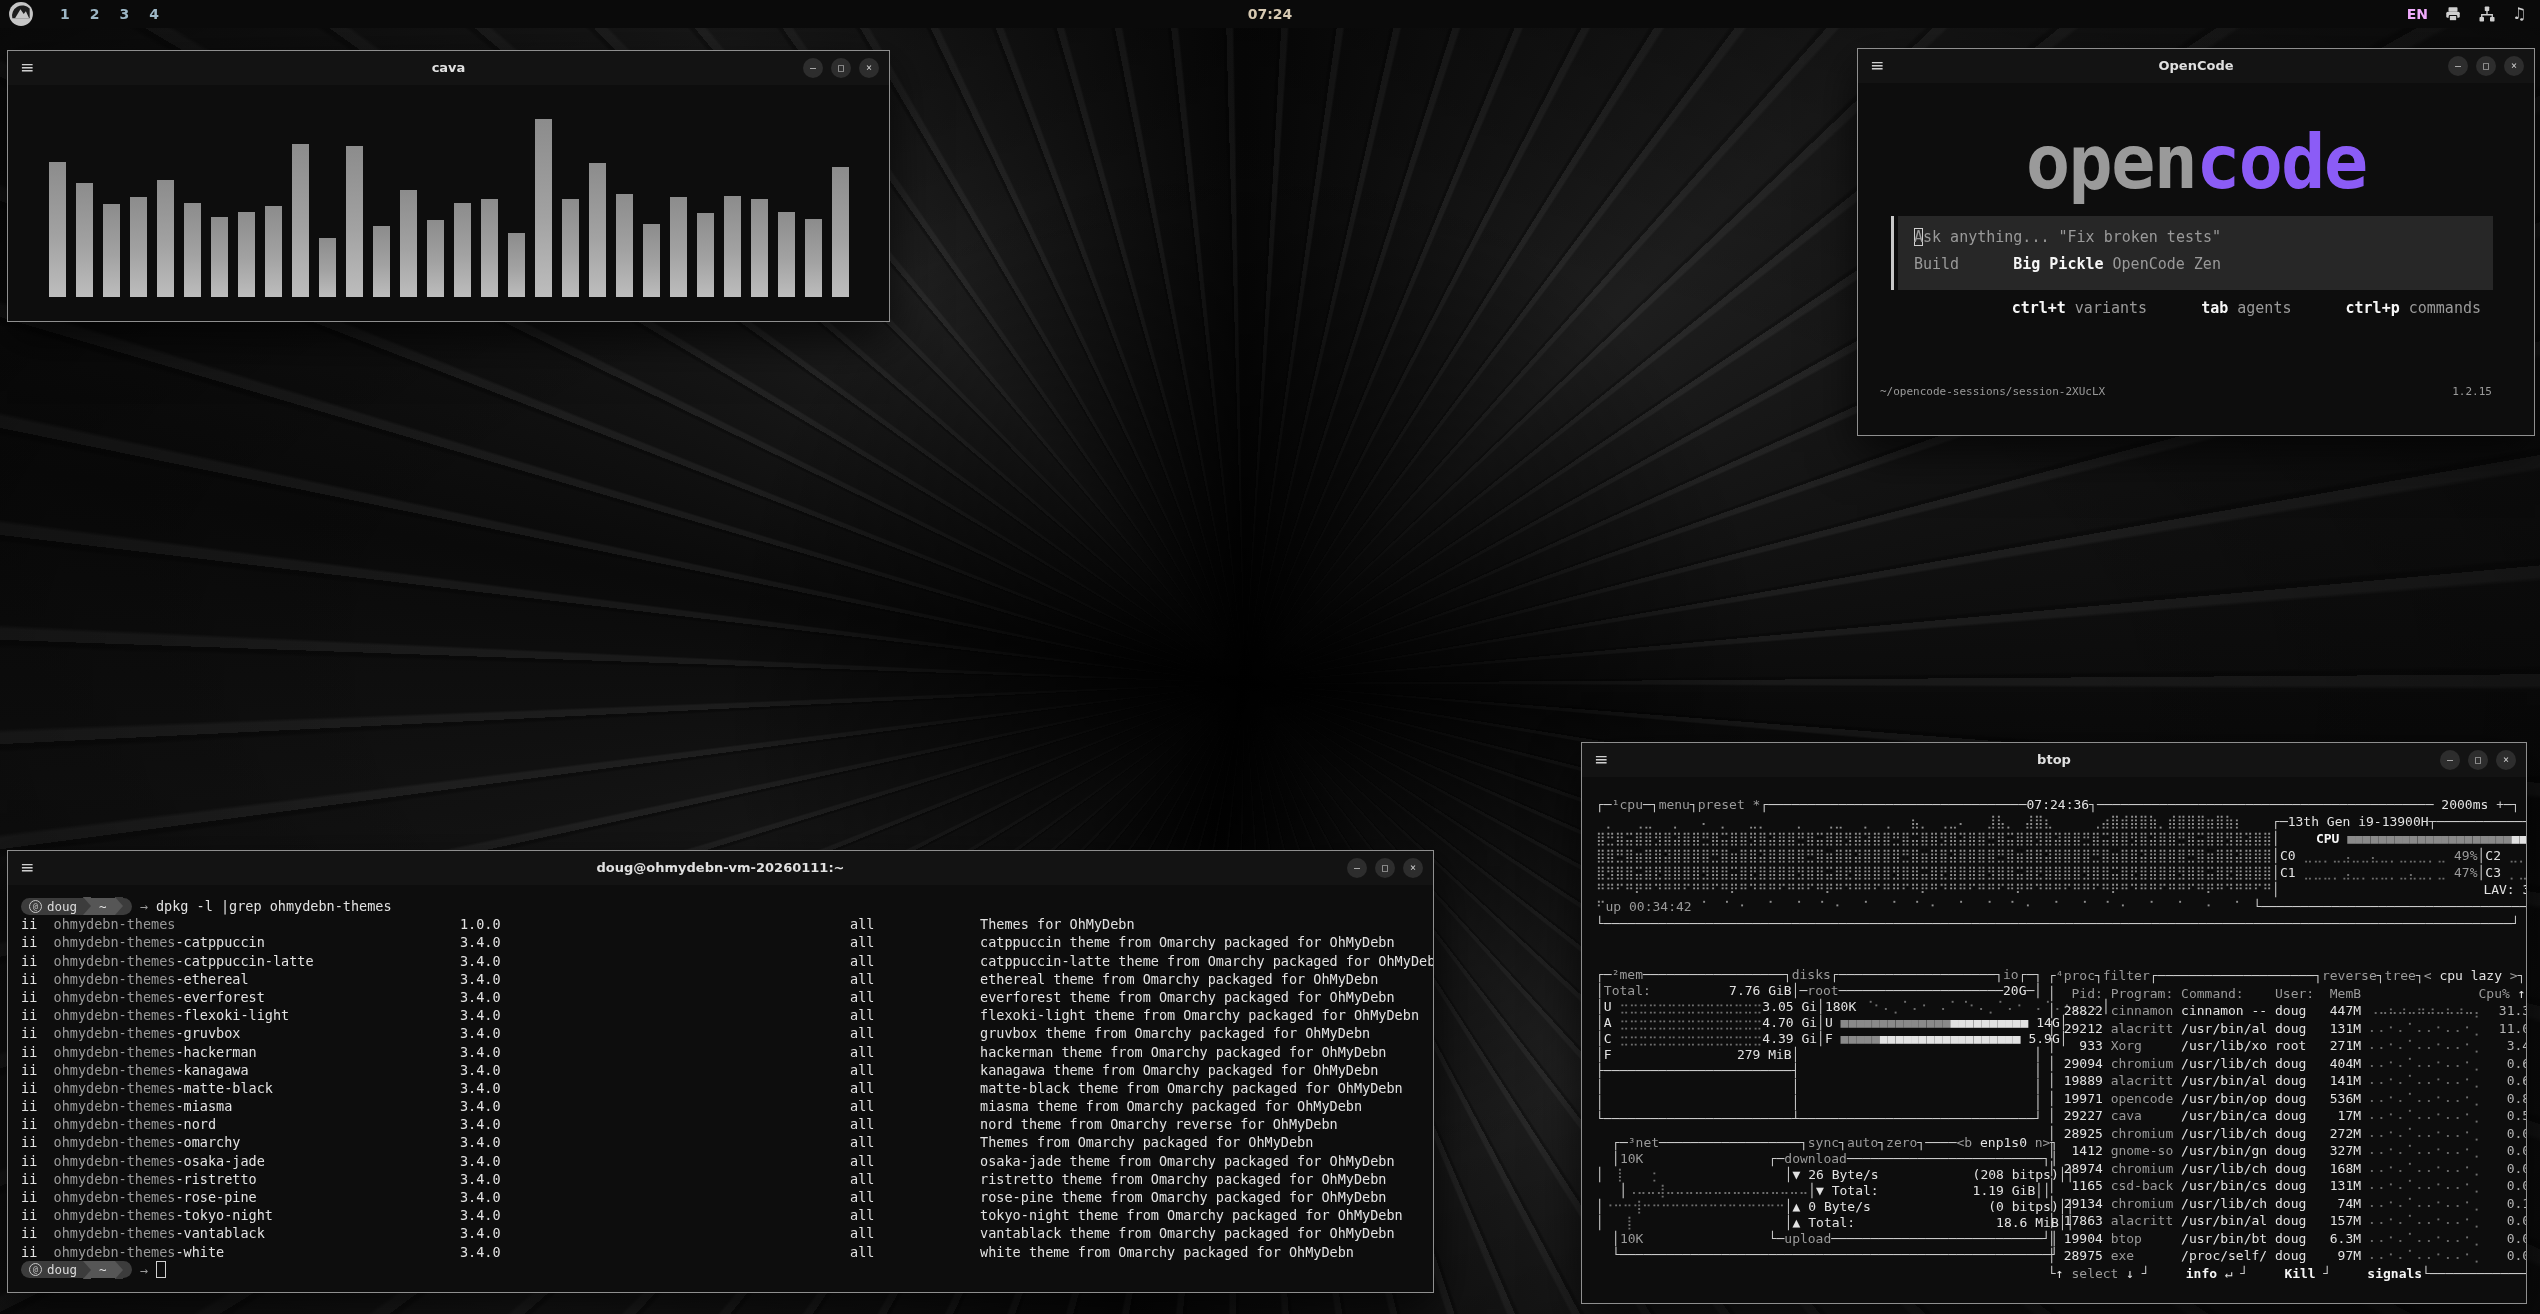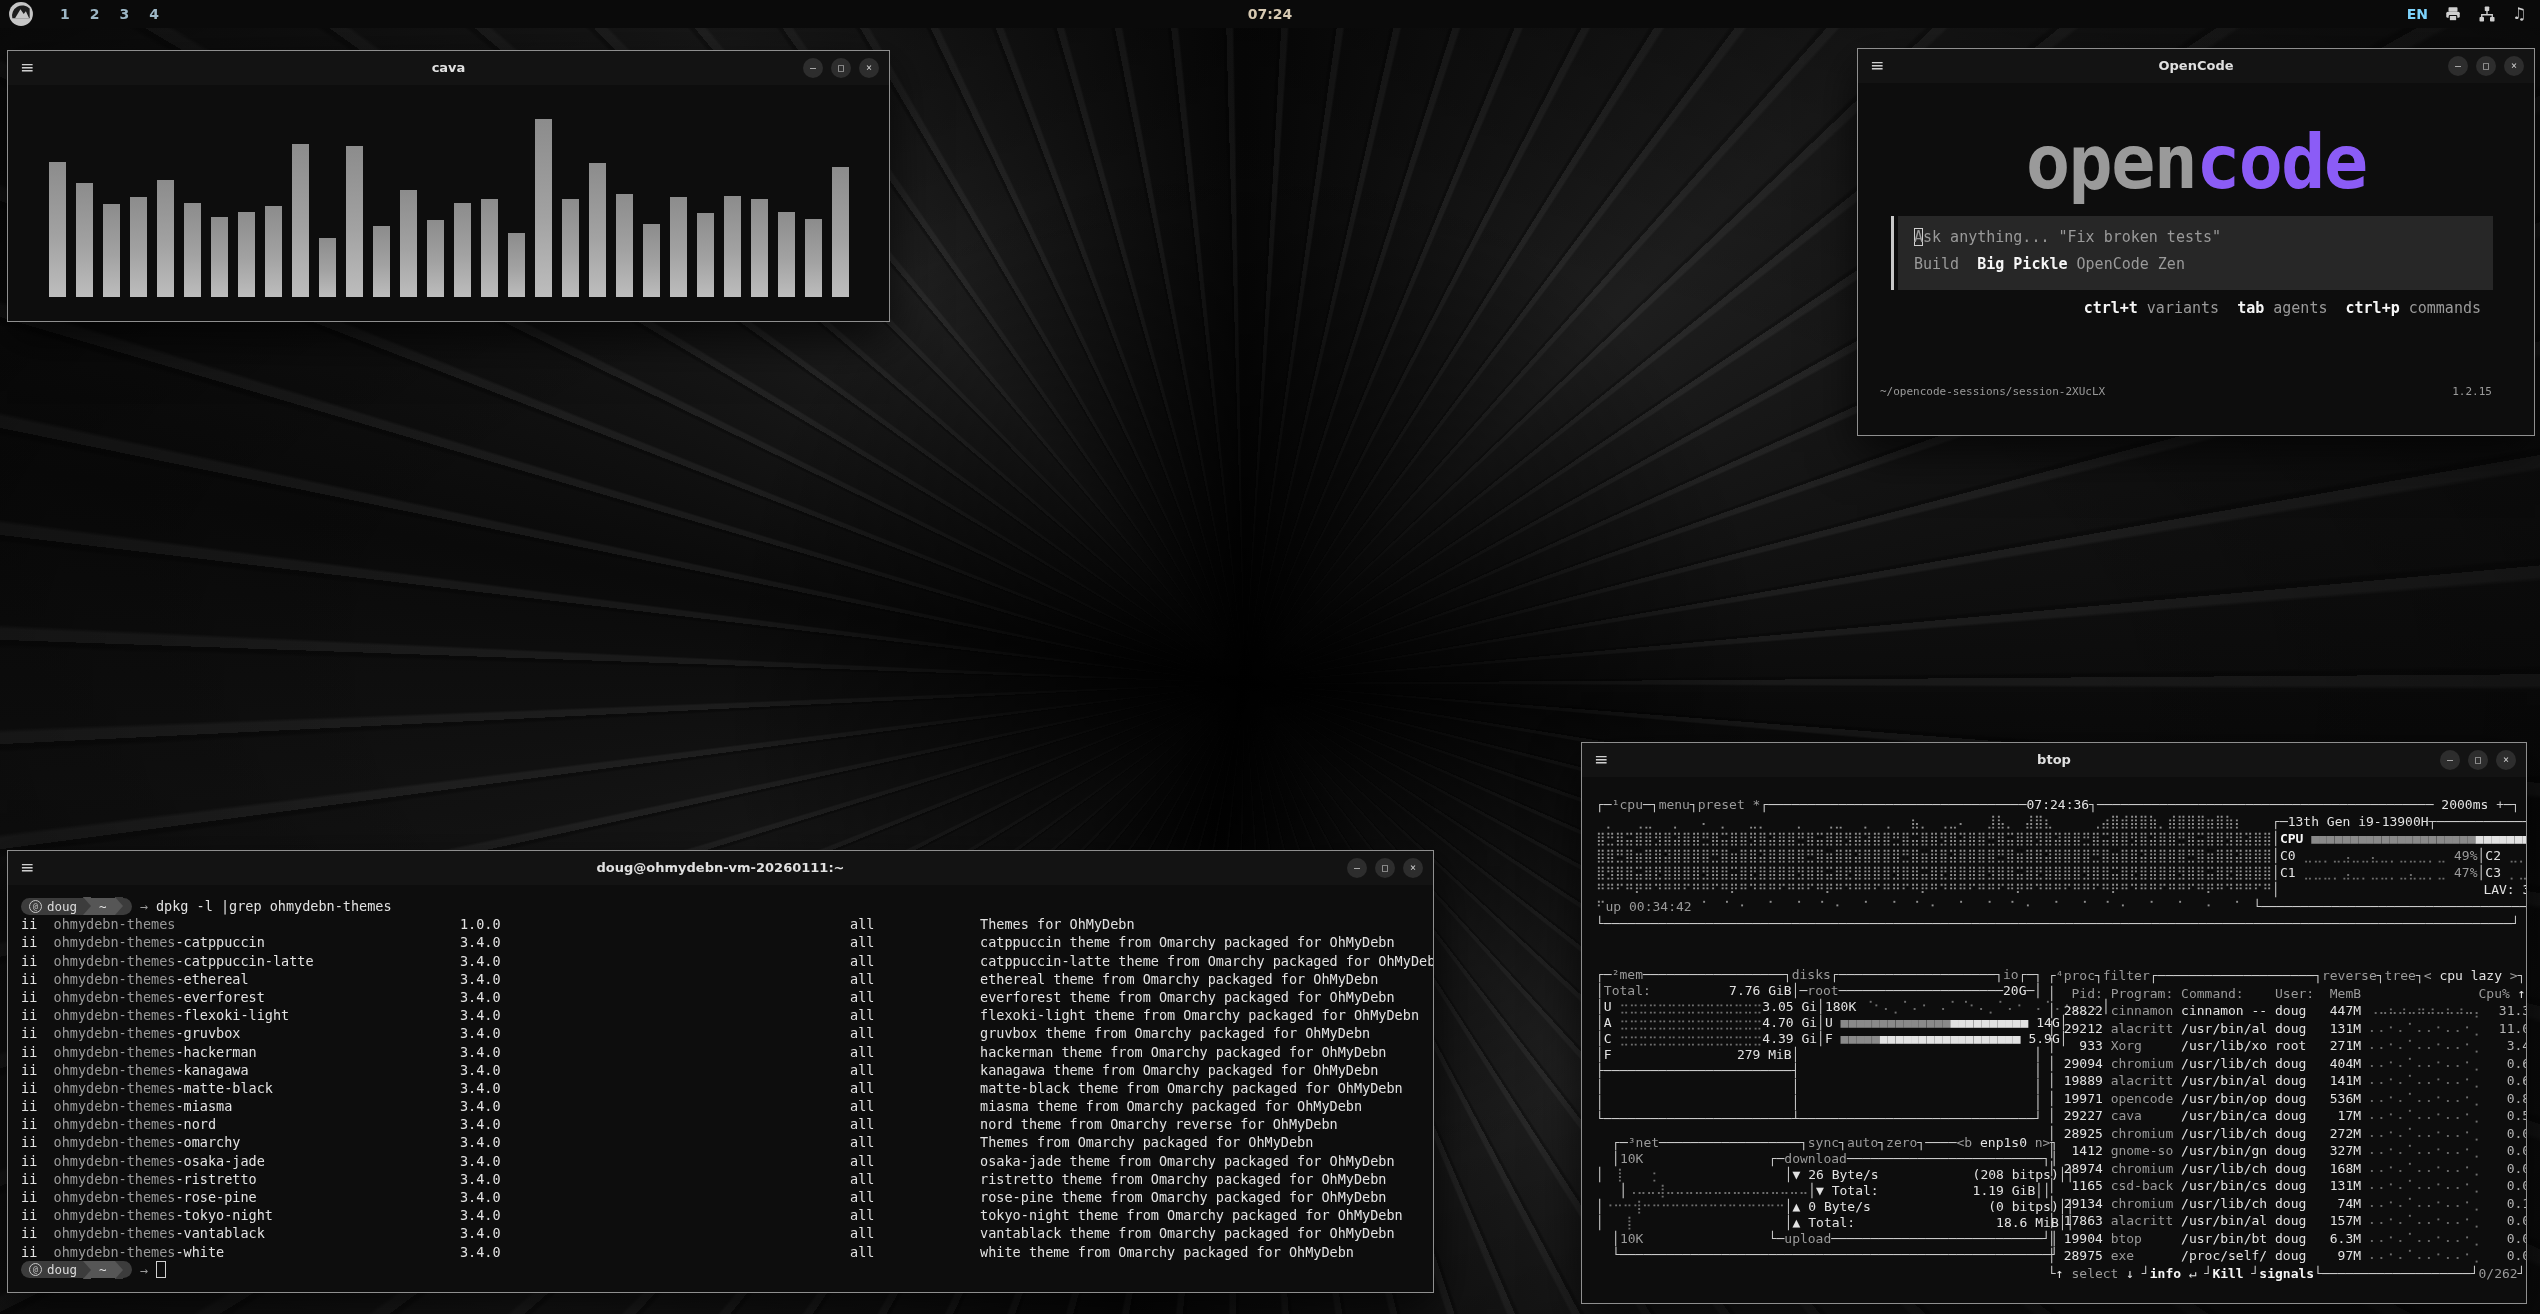--- a/index.html
+++ b/index.html
@@ -13,21 +13,21 @@
       conic-gradient(from 0deg at 49% 52%, #070707 0deg, #1e1e1e 45deg, #0a0a0a 95deg, #212121 140deg, #080808 190deg, #1f1f1f 230deg, #0a0a0a 280deg, #202020 320deg, #070707 360deg);}
   
   .topbar{position:absolute;left:0;top:0;width:2540px;height:28px;background:#0a0a0a;
     display:flex;align-items:center;z-index:50;}
   .tb-left{display:flex;align-items:center;gap:14px;padding-left:8px;}
   .tb-logo{width:26px;height:26px;}
   .ws{display:flex;gap:20px;margin-left:12px;}
   .ws span{color:#9db7c6;font-size:14px;font-weight:bold;cursor:default;}
   .tb-clock{position:absolute;left:0;right:0;text-align:center;color:#d6c9b2;font-size:14px;font-weight:bold;}
   .tb-right{position:absolute;right:10px;top:0;height:28px;display:flex;align-items:center;gap:16px;}
-  .tb-lang{color:#7dd3fc;font-size:14px;font-weight:bold;}
+  .tb-lang{color:#f0abfc;font-size:14px;font-weight:bold;}
   .tb-ico{width:18px;height:18px;display:inline-block;}
   .tb-music{color:#cfcfcf;font-size:16px;line-height:18px;}
   
   .win{position:absolute;background:#0d0d0d;border:1px solid #8f8f8f;box-shadow:0 16px 44px rgba(0,0,0,.7);}
   .titlebar{position:relative;height:34px;background:#131313;}
   .tb-title{position:absolute;left:0;right:0;top:0;height:34px;line-height:34px;text-align:center;
     color:#e0e0e0;font-size:13px;font-weight:bold;}
   .tb-menu{position:absolute;left:12px;top:0;height:34px;line-height:32px;color:#cfcfcf;font-size:17px;}
   .tb-btns{position:absolute;right:10px;top:7px;display:flex;gap:8px;}
   .wbtn{width:20px;height:20px;border-radius:50%;background:#2d2d2d;color:#cfcfcf;
@@ -65,21 +65,21 @@
   .p-ico{width:11px;height:11px;border:1px solid #c8c8c8;border-radius:50%;font-size:8px;line-height:11px;text-align:center;color:#c8c8c8;}
   
   .btop-content{position:absolute;left:0;right:0;top:34px;bottom:0;overflow:hidden;
     font-family:"DejaVu Sans Mono",monospace;font-size:13px;}
   .bpanel{position:absolute;}
   #bp-cpu{left:14px;top:19px;line-height:17px;}
   #bp-mem{left:14px;top:190px;line-height:16px;}
   #bp-net{left:14px;top:358px;line-height:16px;text-align:center;}
   #bp-proc{left:466px;top:190px;line-height:17.5px;}
   
-  .c-w{color:#e2e2e2;} .c-wb{color:#f6f6f6;font-weight:bold;}
+  .c-w{color:#e2e2e2;} .c-wb{color:#f6f6f6;font-weight:bold;margin-left:36px;}
   .c-g{color:#9a9a9a;} .c-g2{color:#b4b4b4;}
   .c-d{color:#6e6e6e;} .c-b{color:#c9c9c9;}
   .c-n{color:#e2e2e2;} .c-gr{color:#8f8f8f;}
   .c-m1{color:#8a8a8a;}
   .c-cur{color:#9a9a9a;box-shadow:inset 0 0 0 1px #d0d0d0;}
   .c-curh{display:inline-block;width:8px;height:15px;border:1px solid #d0d0d0;vertical-align:-2px;}
 </style>
 </head>
 <body>
 

